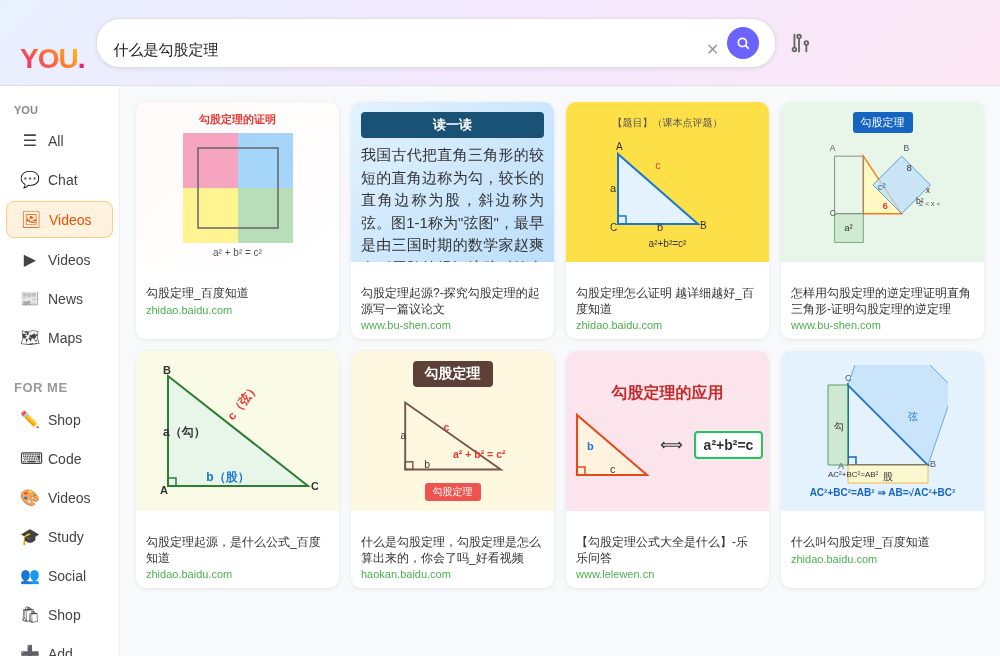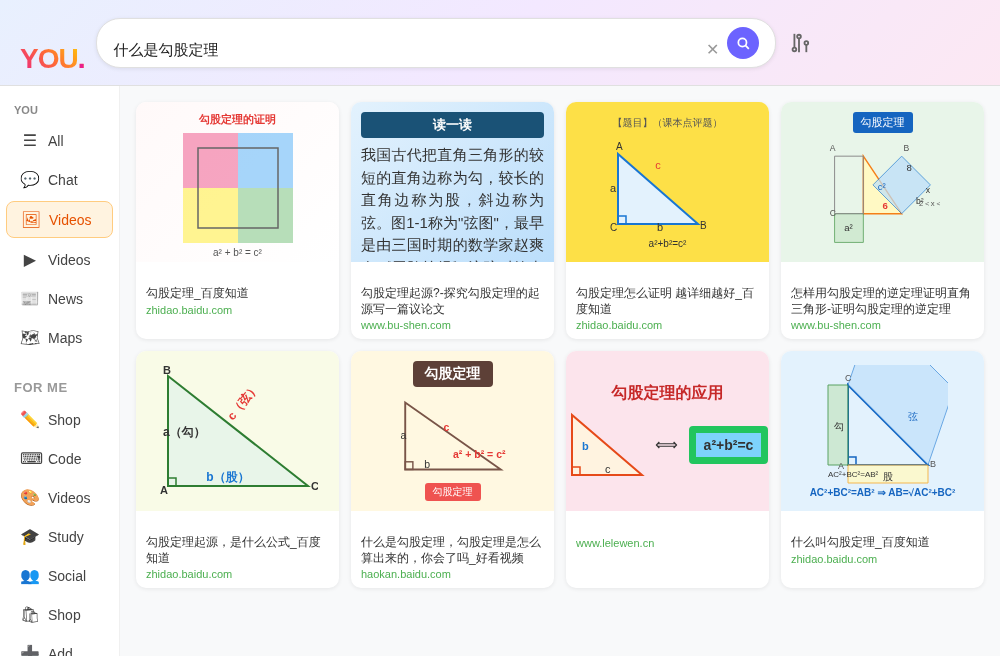--- a/index.html
+++ b/index.html
@@ -473,25 +473,26 @@
             <div style="display:flex; align-items:center; gap:6px;">
               <svg viewBox="0 0 80 70" width="80" height="70">
                 <polygon points="5,65 75,65 5,5" fill="#fff3e0" stroke="#e64a19" stroke-width="2"></polygon>
                 <rect x="5" y="57" width="8" height="8" fill="none" stroke="#e64a19" stroke-width="1.5"></rect>
                 <text x="15" y="40" font-size="11" fill="#1976d2" font-weight="bold">b</text>
                 <text x="38" y="63" font-size="11" fill="#333">c</text>
               </svg>
               <svg viewBox="0 0 30 20" width="30" height="20">
                 <text x="2" y="15" font-size="16" fill="#333">⟺</text>
               </svg>
-              <div style="background:#7dd3fc; border:7px solid #22c55e; border-radius:4px; padding:4px 8px; font-size:14px; font-weight:900; color:#333;">a²+b²=c</div>
+              <div style="background:#ffffff; border:2px solid #22c55e; border-radius:4px; padding:4px 8px; font-size:14px; font-weight:900; color:#333;">a²+b²=c</div>
             </div>
           </div>
         </div>
         <div class="card-info">
+          <div class="card-title">【勾股定理公式大全是什么】-乐乐问答</div>
           <div class="card-url">www.lelewen.cn</div>
         </div>
       </div>
 
       <div class="image-card">
         <div class="img-container card8-bg">
           <div style="padding:8px; height:100%; display:flex; flex-direction:column; align-items:center; justify-content:center;">
 
             <svg viewBox="0 0 130 120" width="130" height="120">
 

